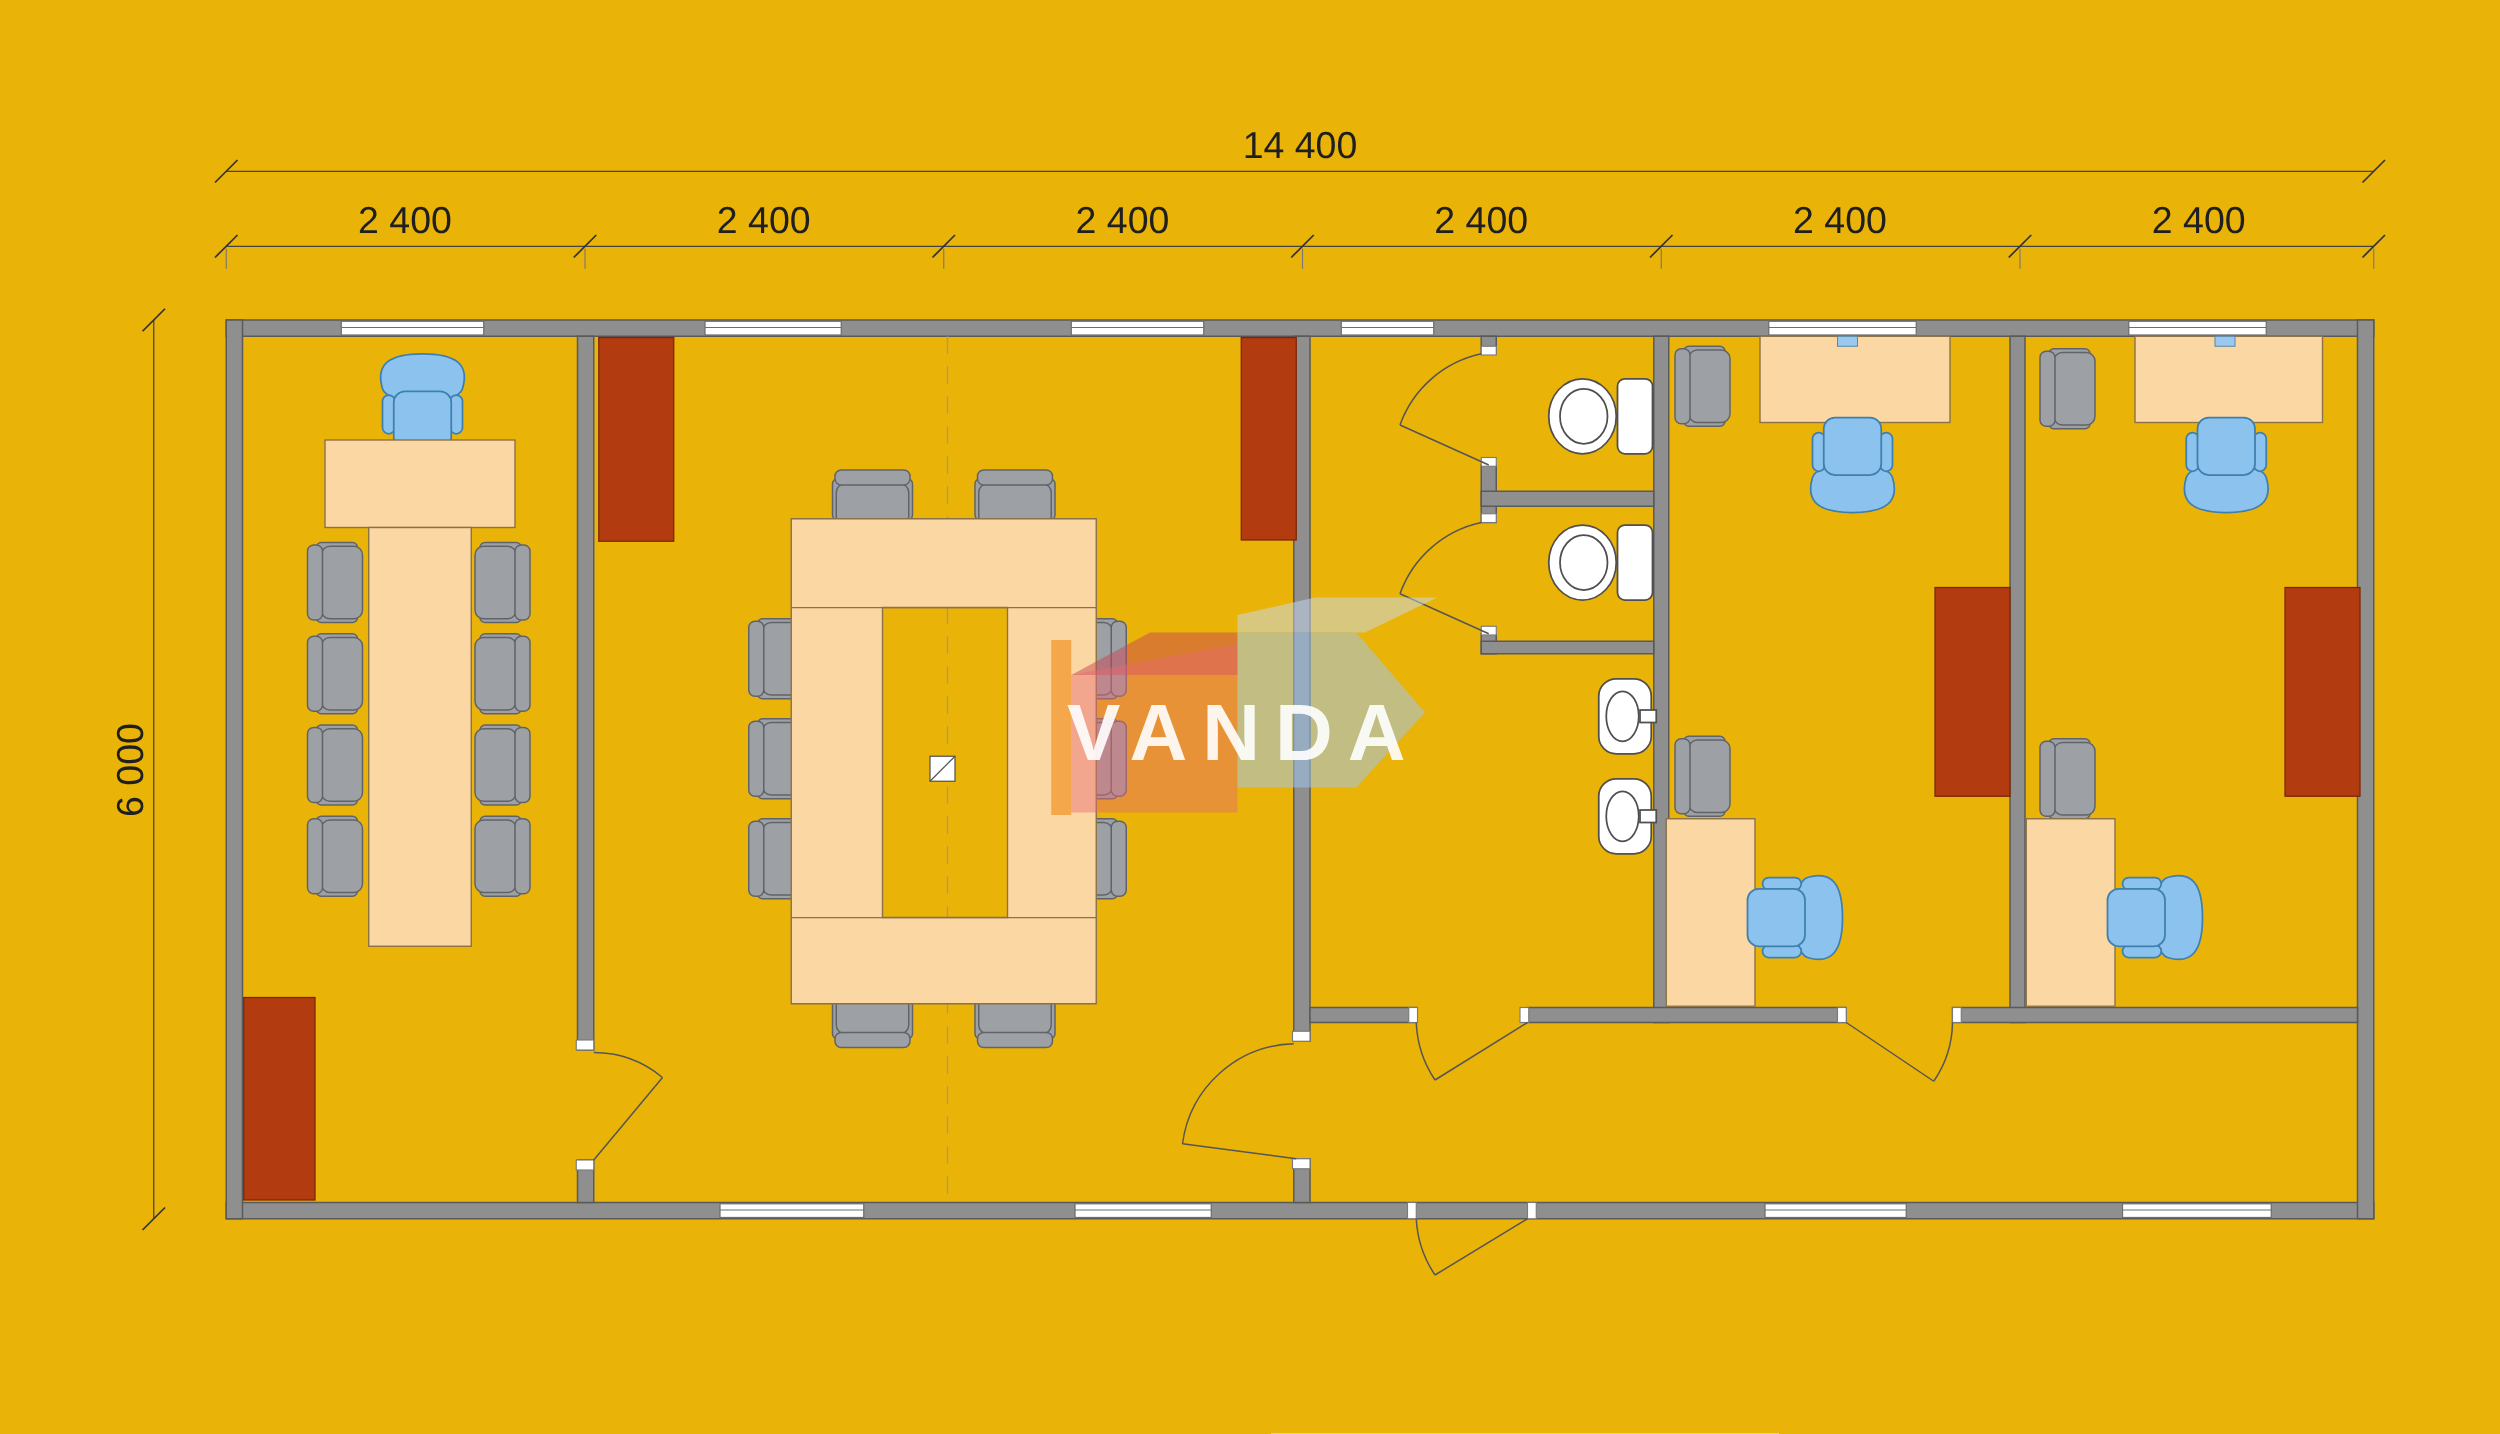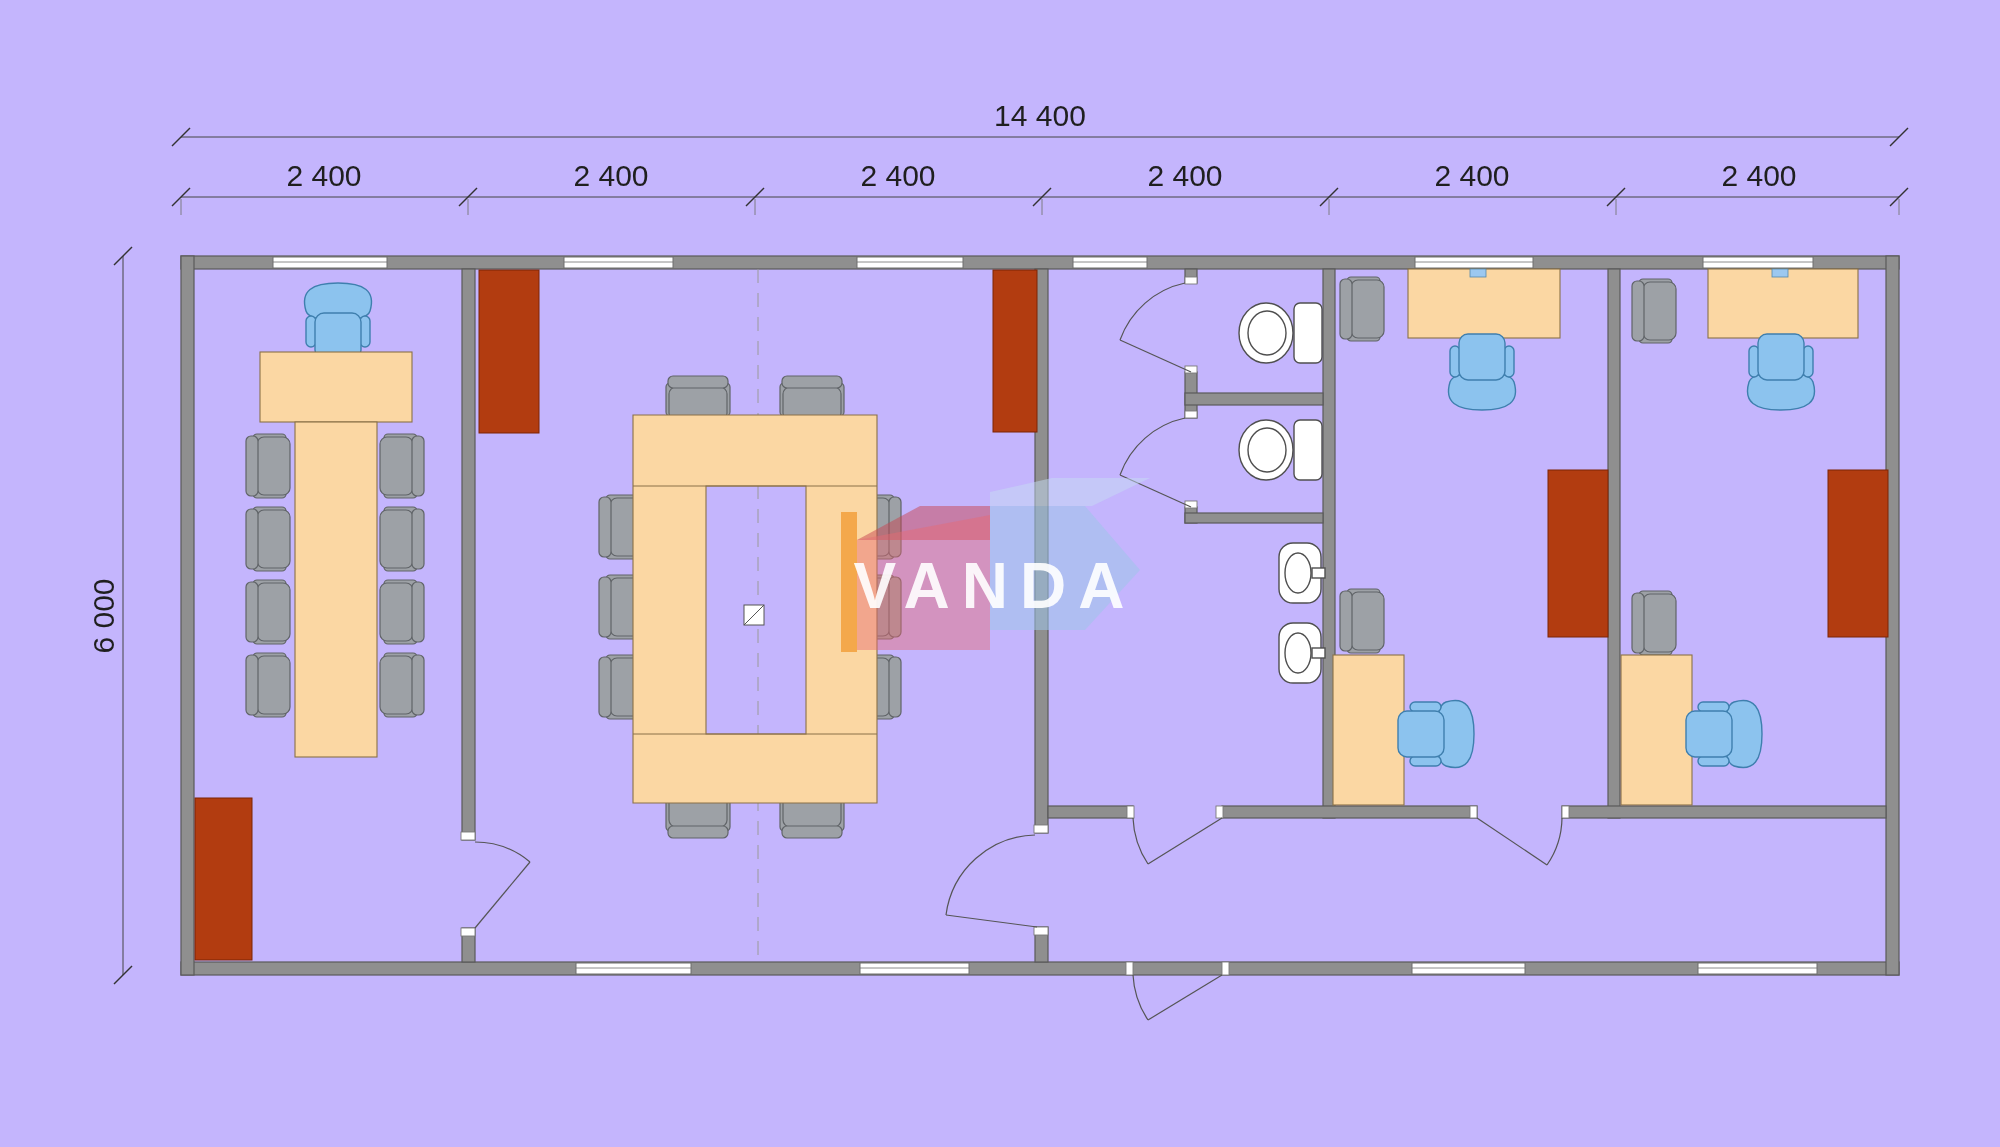--- a/index.html
+++ b/index.html
@@ -1,16 +1,16 @@
 <!DOCTYPE html>
 <html style="--wall: #8f8f8f; --wallStroke: #5a5a5a; --window: #ffffff; --furniture: #fbd7a3; --furnitureStroke: #8a7148; --chairBlue: #8cc3ee; --chairBlueStroke: #3f7fae; --chairGray: #9da1a6; --chairGrayStroke: #606468; --cabinet: #b23c10; --cabinetStroke: #7c2504; --doorStroke: #555555; --fixture: #ffffff; --fixtureStroke: #4f4f4f; --monitor: #9cc8f0; --dimColor: #1f1f1f; --dashColor: #9a9a9a; --wmPink: rgba(231,106,115,0.45); --wmPinkDark: rgba(200,70,82,0.5); --wmBlue: rgba(158,196,234,0.55); --wmBlueLight: rgba(198,220,243,0.5); --wmOrange: rgba(242,160,60,0.85); --wmText: rgba(255,255,255,0.9);"><head>
 <meta charset="utf-8">
 <style>
   html,body{margin:0;padding:0;background:#ffffff;}
-  .canvas{position:relative;width:2000px;height:1147px;background:#c4b5fd;overflow:hidden;
+  .canvas{position:relative;width:2000px;height:1147px;background:#eab308;overflow:hidden;
           font-family:"Liberation Sans", sans-serif;}
   svg{position:absolute;left:0;top:0;}
   .wall{fill:var(--wall);stroke:var(--wallStroke);stroke-width:1.2;}
   .cap{fill:#ffffff;stroke:#7a7a7a;stroke-width:0.9;}
   .window{fill:var(--window);stroke:#6e6e6e;stroke-width:1;}
   .winline{stroke:#6e6e6e;stroke-width:0.8;}
   .furn{fill:var(--furniture);stroke:var(--furnitureStroke);stroke-width:1.1;}
   .cab{fill:var(--cabinet);stroke:var(--cabinetStroke);stroke-width:1;}
   .cg{fill:var(--chairGray);stroke:var(--chairGrayStroke);stroke-width:1.2;}
   .cb{fill:var(--chairBlue);stroke:var(--chairBlueStroke);stroke-width:1.4;}

